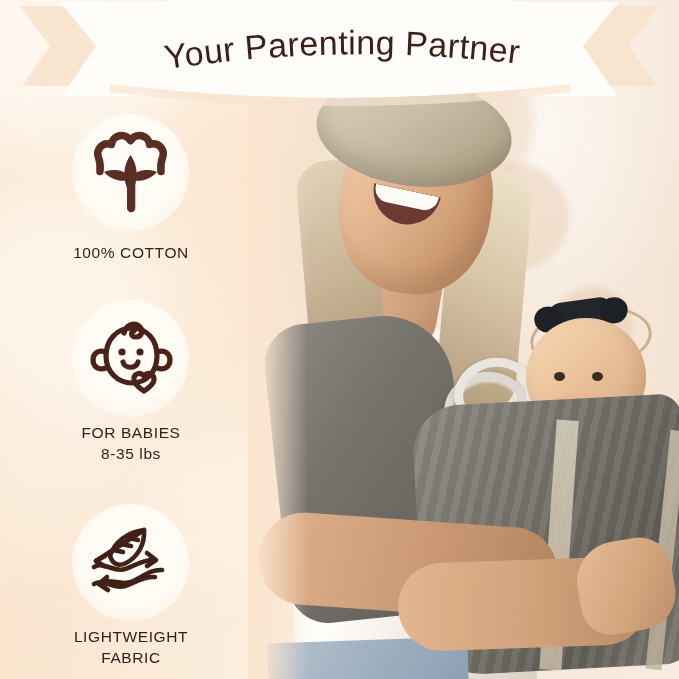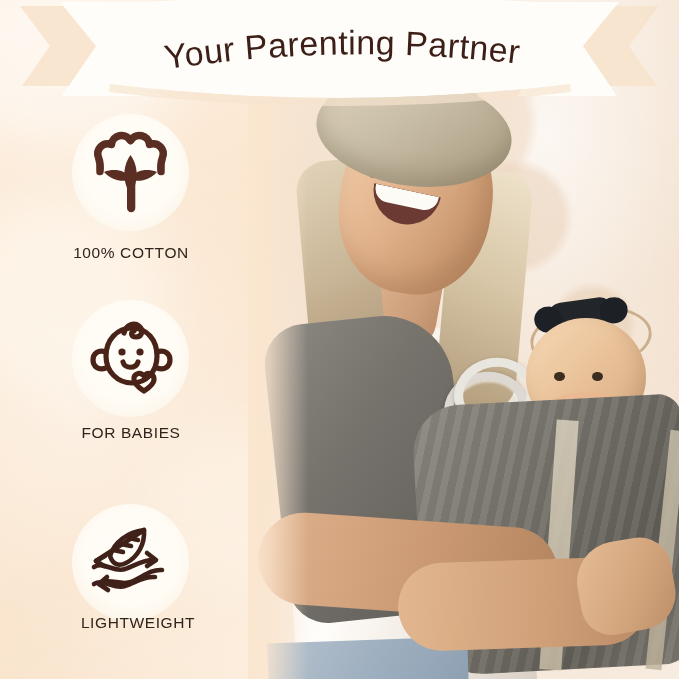--- a/index.html
+++ b/index.html
@@ -216,21 +216,21 @@
   .i1{top:10px;}
   .i2{top:6px;}
   .i3{top:8px;}
   .flabel{
     position:absolute;left:0;width:262px;text-align:center;
     color:#2f241d;font-size:15.5px;letter-spacing:.6px;line-height:21px;
     font-family:"Liberation Sans", sans-serif;
   }
   .l1{top:138px;}
   .l2{top:128px;}
-  .l3{top:116px;padding-left:7px;}
+  .l3{top:130px;}
 </style>
 </head>
 <body>
 
 <div id="stage">
 
   <div class="wc wc1"></div>
   <div class="wc wc2"></div>
   <div class="wc wc3"></div>
   <div class="wc wc4"></div>
@@ -342,20 +342,21 @@
             <path d="M72 76 c-4 -5 -11 -2 -10 4 c0.5 5 7 9 10 11 c3 -2 9.5 -6 10 -11 c0.5 -6 -6 -9 -10 -4 z"></path>
           </g>
           <g fill="#4a2318">
             <circle cx="50" cy="52" r="3.6"></circle>
             <circle cx="68" cy="52" r="3.6"></circle>
           </g>
         </svg>
       </div>
       <div class="flabel l2">
         <div>FOR BABIES</div>
+        <div>8-35 lbs</div>
       </div>
     </div>
 
     <div class="feature f3">
       <div class="disc d3"></div>
       <div class="ic i3">
         <svg width="117" height="117" viewBox="0 0 117 117">
           <g fill="none" stroke="#3f2119" stroke-width="4.6" stroke-linecap="round" stroke-linejoin="round">
 
             <path d="M38 52 c4 -14 18 -24 34 -26 c1 14 -6 27 -18 33 c-7 3.5 -13 2 -16 -7 z"></path>
@@ -372,17 +373,18 @@
 
             <path d="M90 66 c-12 -1 -20 8 -31 12 c-11 4 -22 -5 -32 2"></path>
             <path d="M35 73 l-8 7 l9 6"></path>
 
             <path d="M22 80 c10 -6 20 6 31 2 c10 -3 18 -10 30 -9"></path>
           </g>
         </svg>
       </div>
       <div class="flabel l3">
         <div>LIGHTWEIGHT</div>
+        <div>FABRIC</div>
       </div>
     </div>
 
   </div>
 </div>
 
 </body></html>

